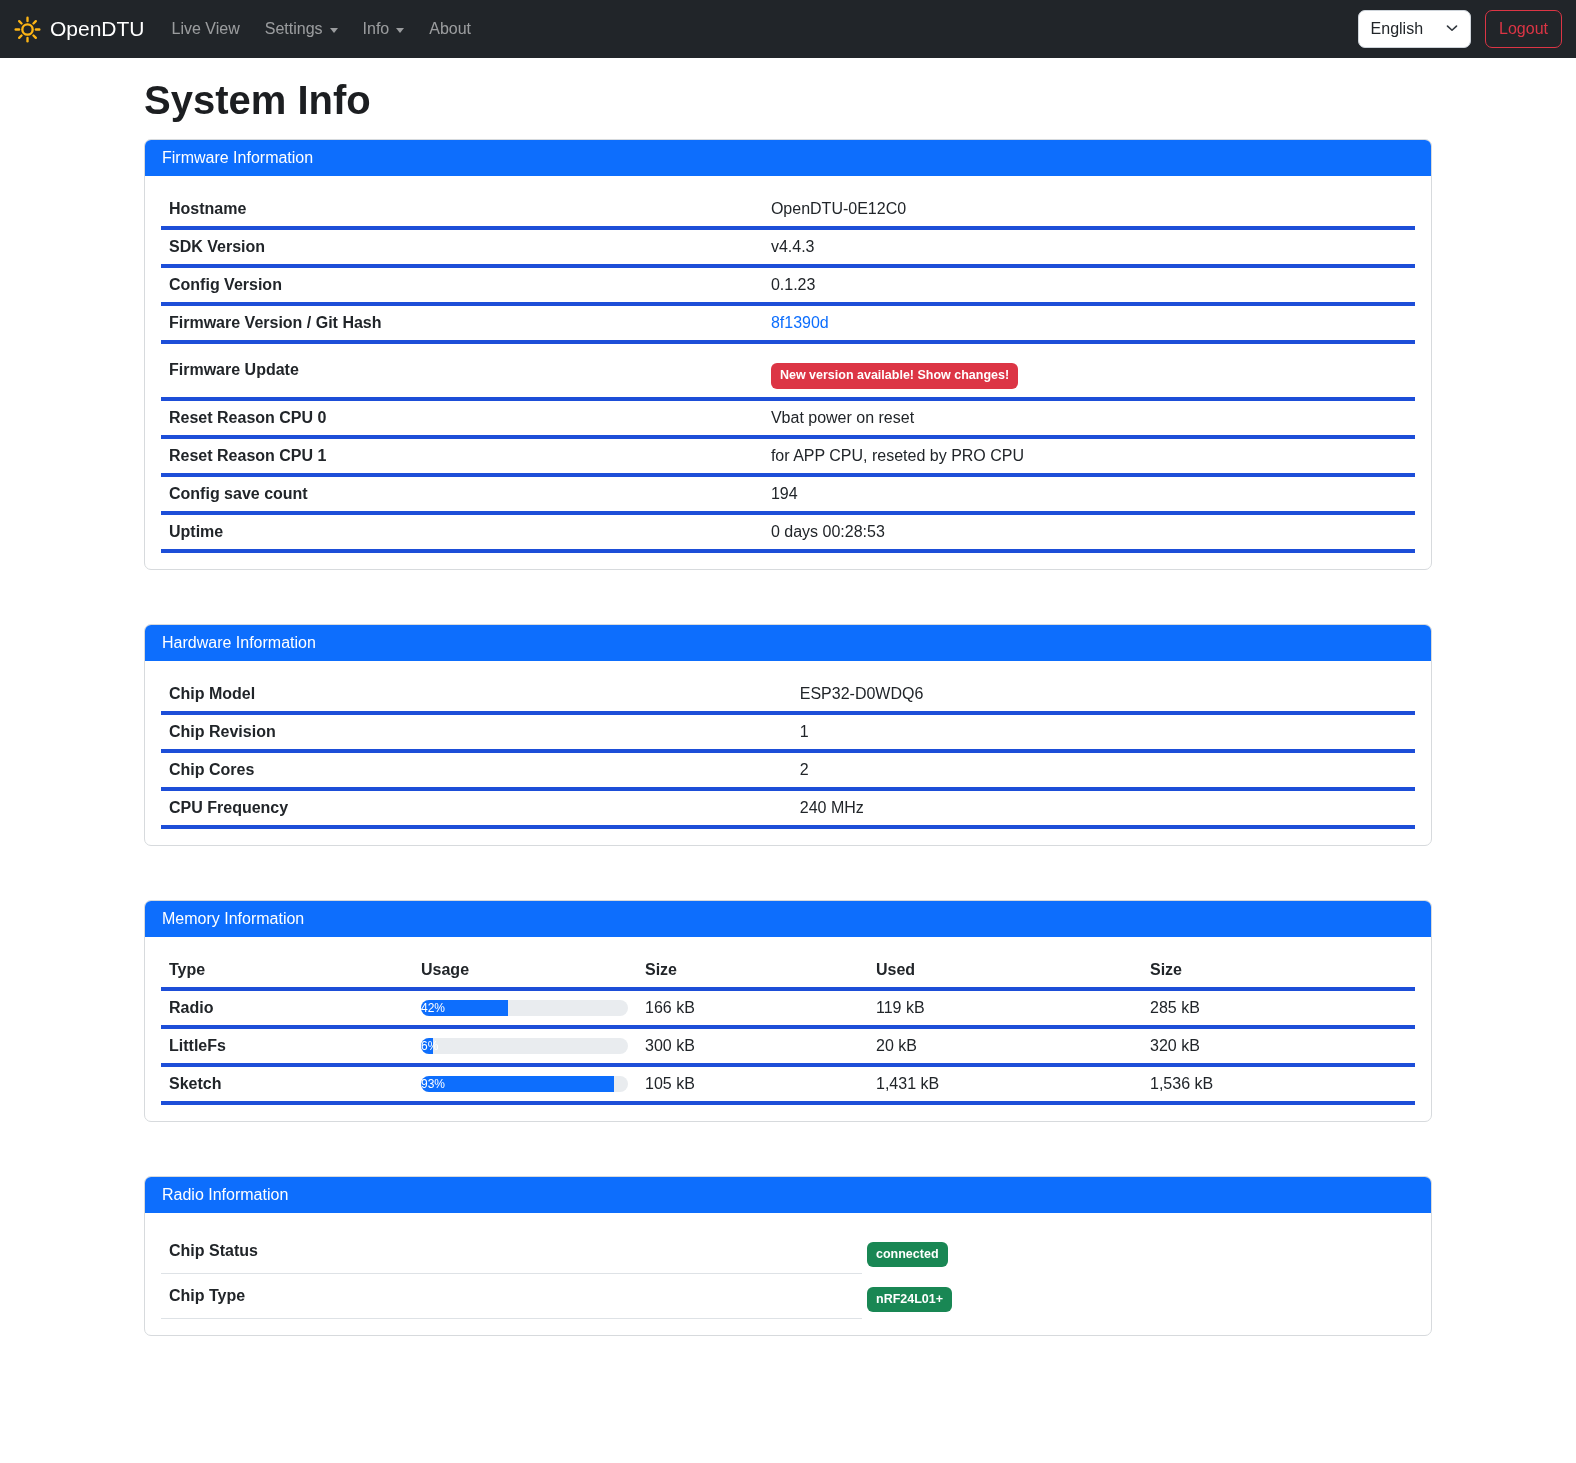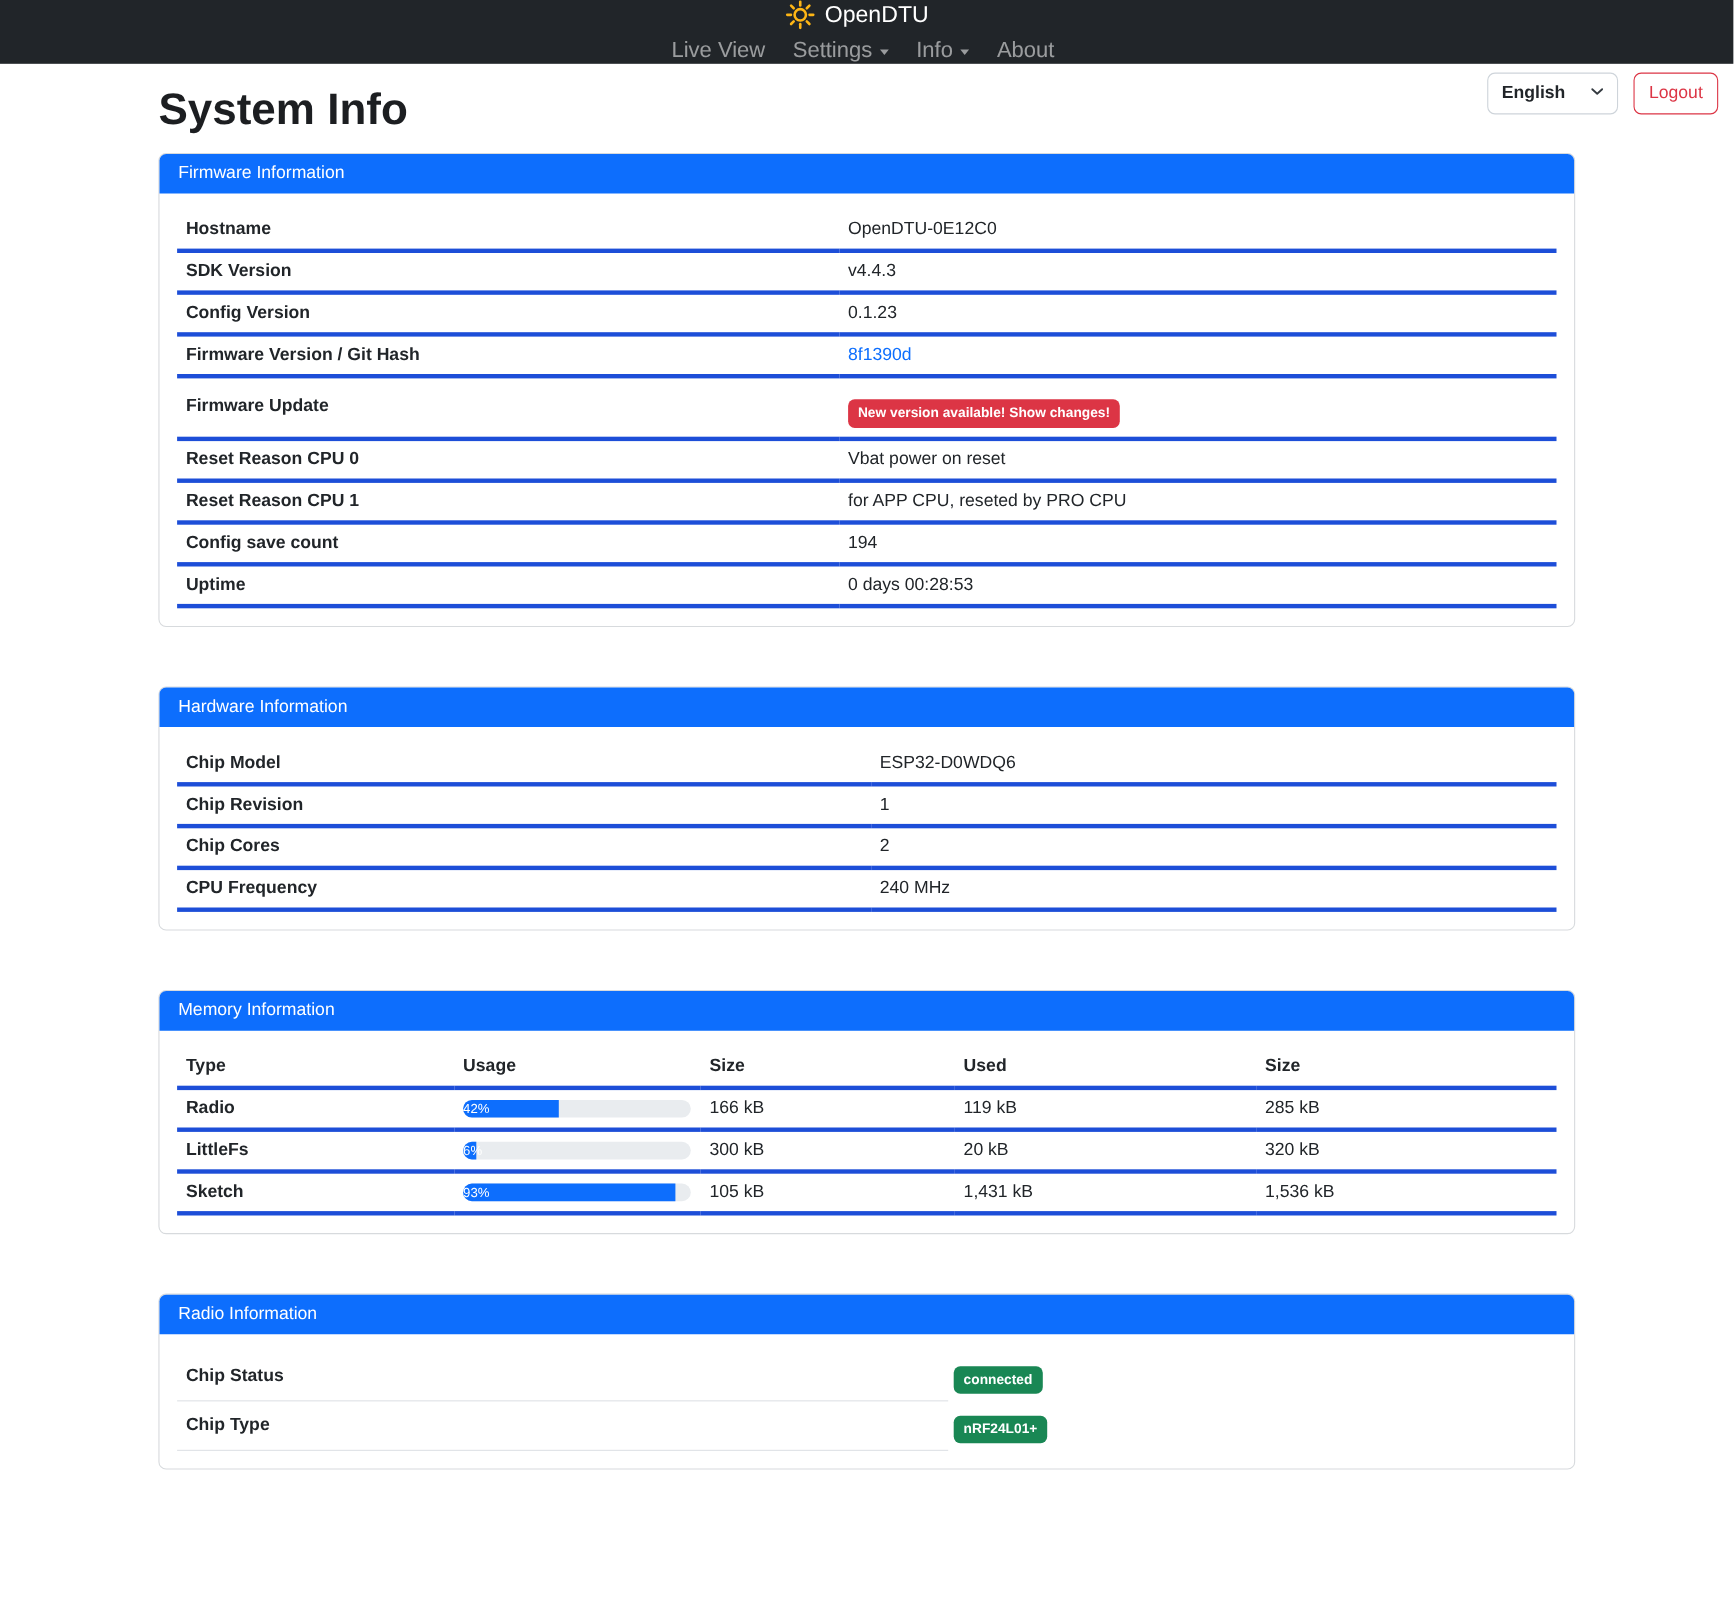--- a/index.html
+++ b/index.html
@@ -7,47 +7,46 @@
   body {
     font-family: "Liberation Sans", sans-serif;
     background:#ffffff; color:#212529;
     width:1576px; min-height:1463px;
   }
 
   
   .navbar {
     background:#212529; height:58px;
     display:flex; align-items:center;
-    padding:0 14px;
-    flex-direction:column;
+    padding:16px 14px;
   }
   .brand {
     display:flex; align-items:center; gap:9px;
     color:#fff; font-size:21px; font-weight:400;
     margin-right:18px; cursor:pointer; text-decoration:none;
   }
   .nav-links { display:flex; align-items:center; }
   .nav-link {
-    color:rgba(255,255,255,.55); font-size:20px;
+    color:rgba(255,255,255,.55); font-size:16px;
     padding:8px 9px; margin-right:7px;
     display:flex; align-items:center; gap:7px; cursor:pointer;
   }
   .caret {
     width:0; height:0; display:inline-block;
     border-left:4.5px solid transparent;
     border-right:4.5px solid transparent;
     border-top:5px solid rgba(255,255,255,.55);
     margin-top:2px;
   }
   .nav-right { margin-left:auto; display:flex; align-items:center; gap:14px; }
   .lang-select {
     background:#fff; border:1px solid #ced4da; border-radius:7px;
     height:38px; min-width:104px;
     display:flex; align-items:center; justify-content:space-between;
-    padding:0 12px; font-size:16px; color:#212529; cursor:pointer; gap:23px;font-weight:bold;
+    padding:0 12px; font-size:16px; color:#212529; cursor:pointer; gap:23px;
   }
   .logout-btn {
     background:transparent; border:1px solid #dc3545; color:#dc3545;
     border-radius:7px; height:38px; padding:0 13px; font-size:16px;
     font-family:"Liberation Sans", sans-serif; cursor:pointer;
   }
 
   
   .container { width:1288px; margin:0 auto; padding-top:20px; }
   h1.page-title { font-size:40px; font-weight:600; margin:0 0 16px 0; color:#1c1e21; }

